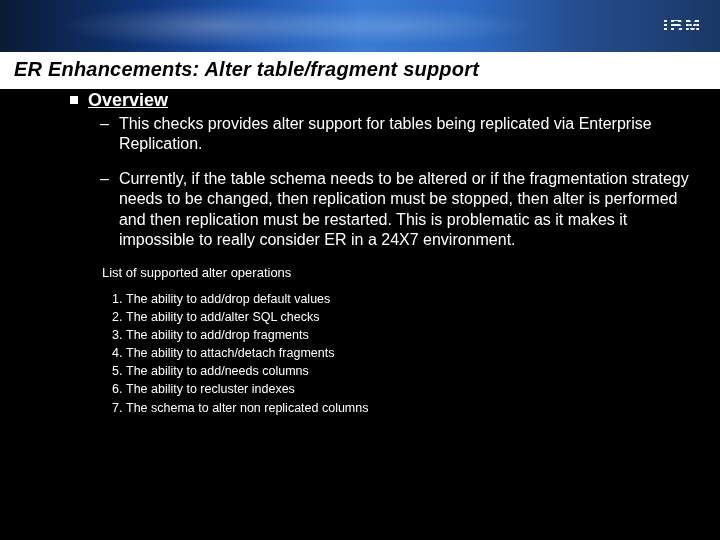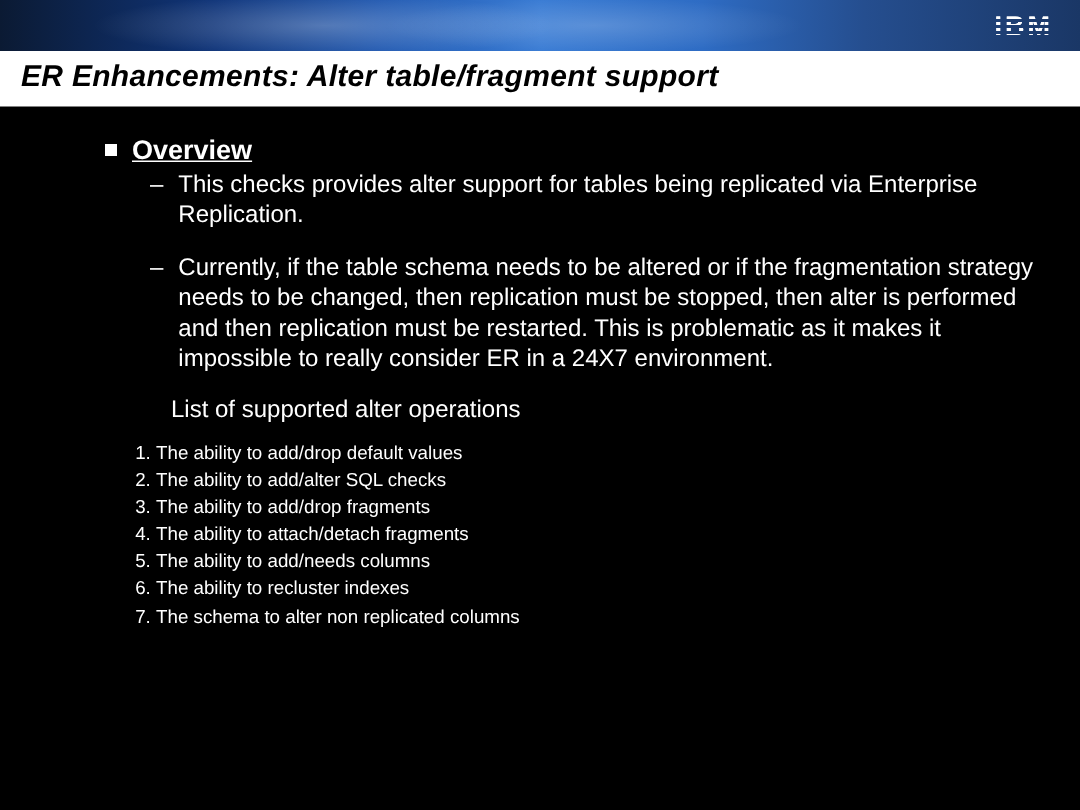--- a/index.html
+++ b/index.html
@@ -1,29 +1,29 @@
 <!DOCTYPE html>
 <html><head>
 <meta charset="utf-8">
 <style>
   * { margin: 0; padding: 0; box-sizing: border-box; }
   html, body { width: 720px; height: 540px; font-family: Arial, Helvetica, sans-serif; background: #000; color: #fff; overflow: hidden; }
   .slide { width: 720px; height: 540px; position: relative; background: #000; }
-  .banner { height: 34px; background: linear-gradient(90deg, #0b1a33 0%, #10357a 20%, #2058b0 35%, #3a7cd4 50%, #2e6cc4 65%, #254e8f 80%, #1a3766 100%); position: relative; display:flex; align-items:center; justify-content:flex-end; padding-right:18px;}
+  .banner { height: 52px; background: linear-gradient(90deg, #0b1a33 0%, #10357a 20%, #2058b0 35%, #3a7cd4 50%, #2e6cc4 65%, #254e8f 80%, #1a3766 100%); position: relative; display:flex; align-items:center; justify-content:flex-end; padding-right:18px;}
   .banner::after { content:""; position:absolute; inset:0; background: radial-gradient(ellipse 220px 30px at 30% 50%, rgba(255,255,255,0.25), transparent 70%), radial-gradient(ellipse 200px 26px at 55% 50%, rgba(255,255,255,0.18), transparent 70%); }
   .ibm-logo { font-family: "Arial Black", Arial, sans-serif; font-weight:900; font-size:18px; letter-spacing:2px; color:#fff; background: repeating-linear-gradient(to bottom, #fff 0 2px, transparent 2px 4px); -webkit-background-clip: text; background-clip:text; color: transparent; filter: drop-shadow(0 0 0.5px #fff); z-index:2; position:relative;}
   .title-bar { background:#fff; color:#000; padding:6px 18px 8px 14px; font-size:20px; font-weight:bold; font-style:italic; letter-spacing:0.2px; }
   .content { position:absolute; top:90px; left:0; right:0; padding: 0 28px 0 70px; }
   .h-overview { font-size:18px; font-weight:bold; text-decoration: underline; margin-bottom:3px; display:flex; align-items:flex-start; gap:10px; }
   .bullet-sq { display:inline-block; width:8px; height:8px; background:#fff; margin-top:6px; flex:0 0 auto;}
   .para { margin:0 0 14px 30px; font-size:16px; line-height:1.28; display:flex; gap:10px; }
   .dash { flex:0 0 auto; }
-  .subhead { margin: 6px 0 10px 44px; font-size:16px; }
+  .subhead { margin: 6px 0 10px 32px; font-size:13px; }
   .ops { margin-left: 34px; font-size:12.5px; line-height:1.45; }
-  .ops li { list-style: decimal; }
+  .ops li { list-style: decimal; margin-left: 22px; }
   .footer { position:absolute; left:0; right:0; bottom:0; height:22px; display:flex; align-items:center; font-size:10px; color:#cfd6e0; border-top:2px solid #333; }
   .page-chip { width:24px; height:22px; display:flex; align-items:center; justify-content:center; color:#fff; font-size:10px; background: linear-gradient(90deg,#f6b400 0 33%, #8bc34a 33% 66%, #2a8b2a 66% 100%); }
   .foot-mid { flex:1; padding-left:94px; }
   .foot-right { padding-right:16px; white-space:nowrap; }
 </style>
 </head>
 <body>
 
 <div class="slide">
 

